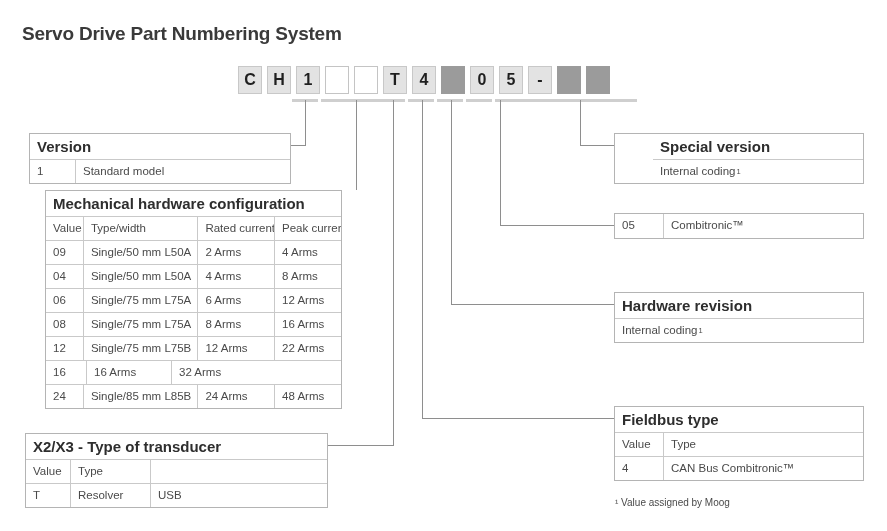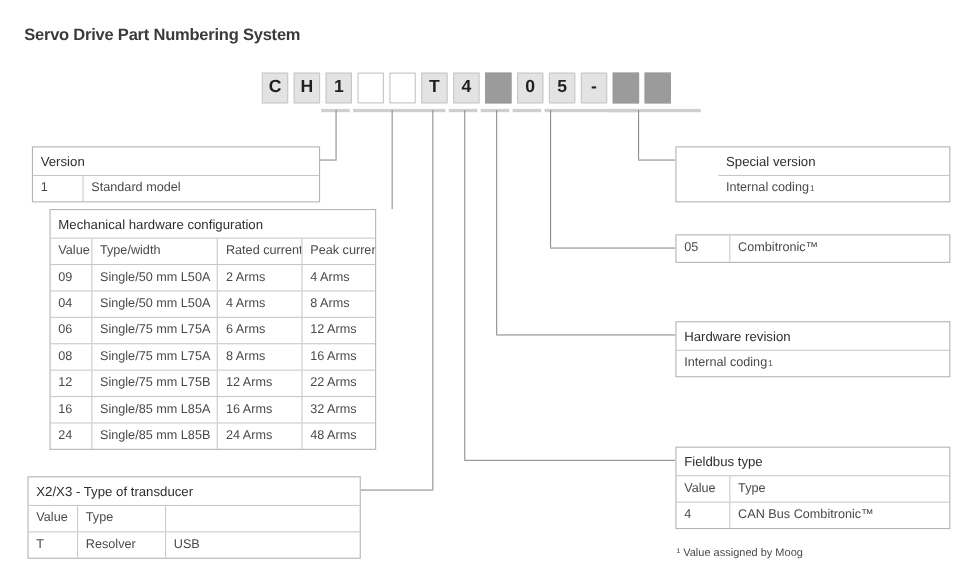--- a/index.html
+++ b/index.html
@@ -18,21 +18,21 @@
   #root {
     position: absolute;
     inset: 0;
   }
 
   
   .page-title {
     position: absolute;
     left: 22px;
     top: 23px;
-    font-size: 15px;
+    font-size: 19px;
     font-weight: 600;
     letter-spacing: -0.2px;
     color: #3a3a3a;
     white-space: nowrap;
   }
 
   
   .code-row {
     position: absolute;
     left: 238px;
@@ -95,22 +95,22 @@
     display: flex;
     align-items: center;
     font-size: 11.5px;
     color: #4a4a4a;
     line-height: 1;
     white-space: nowrap;
     overflow: hidden;
   }
   .tbl .tcell:first-child { border-left: none; }
   .tbl .hdr-title {
-    font-size: 12px;
-    font-weight: 400;
+    font-size: 15px;
+    font-weight: 700;
     color: #2e2e2e;
   }
   .tbl .hdr-cell {
     font-size: 11.5px;
     color: #4a4a4a;
   }
   .rowh-title { height: 25px; }
   .rowh       { height: 24px; }
   sup {
     font-size: 7.5px;
@@ -221,21 +221,20 @@
       <div class="tcell" style="width:74px;">16 Arms</div>
     </div>
     <div class="trow rowh">
       <div class="tcell" style="width:40px;">12</div>
       <div class="tcell" style="width:128px;">Single/75 mm L75B</div>
       <div class="tcell" style="width:85px;">12 Arms</div>
       <div class="tcell" style="width:74px;">22 Arms</div>
     </div>
     <div class="trow rowh">
       <div class="tcell" style="width:40px;">16</div>
-      <div class="tcell" style="width:128px;">Single/85 mm L85A</div>
       <div class="tcell" style="width:85px;">16 Arms</div>
       <div class="tcell" style="width:74px;">32 Arms</div>
     </div>
     <div class="trow rowh">
       <div class="tcell" style="width:40px;">24</div>
       <div class="tcell" style="width:128px;">Single/85 mm L85B</div>
       <div class="tcell" style="width:85px;text-align:right;">24 Arms</div>
       <div class="tcell" style="width:74px;">48 Arms</div>
     </div>
   </div>

